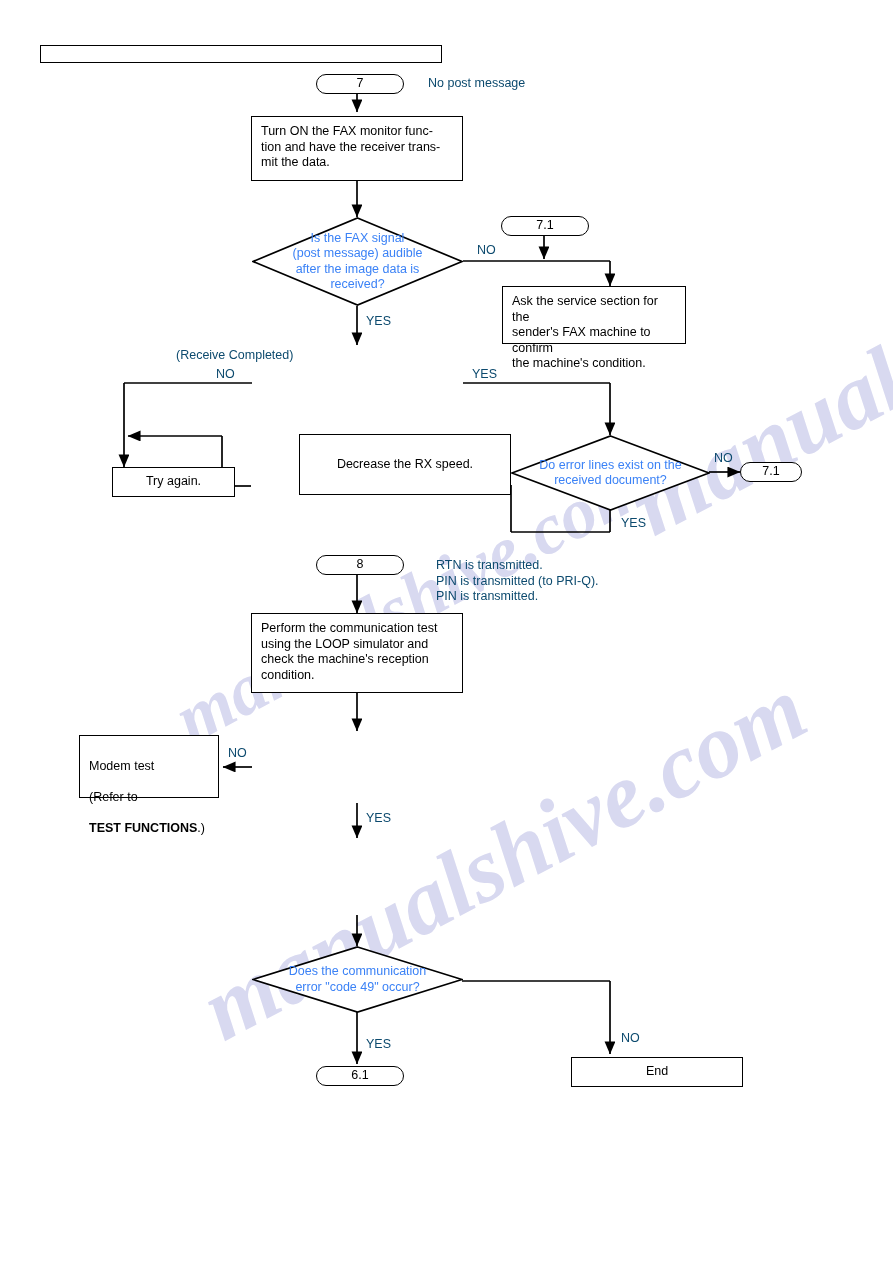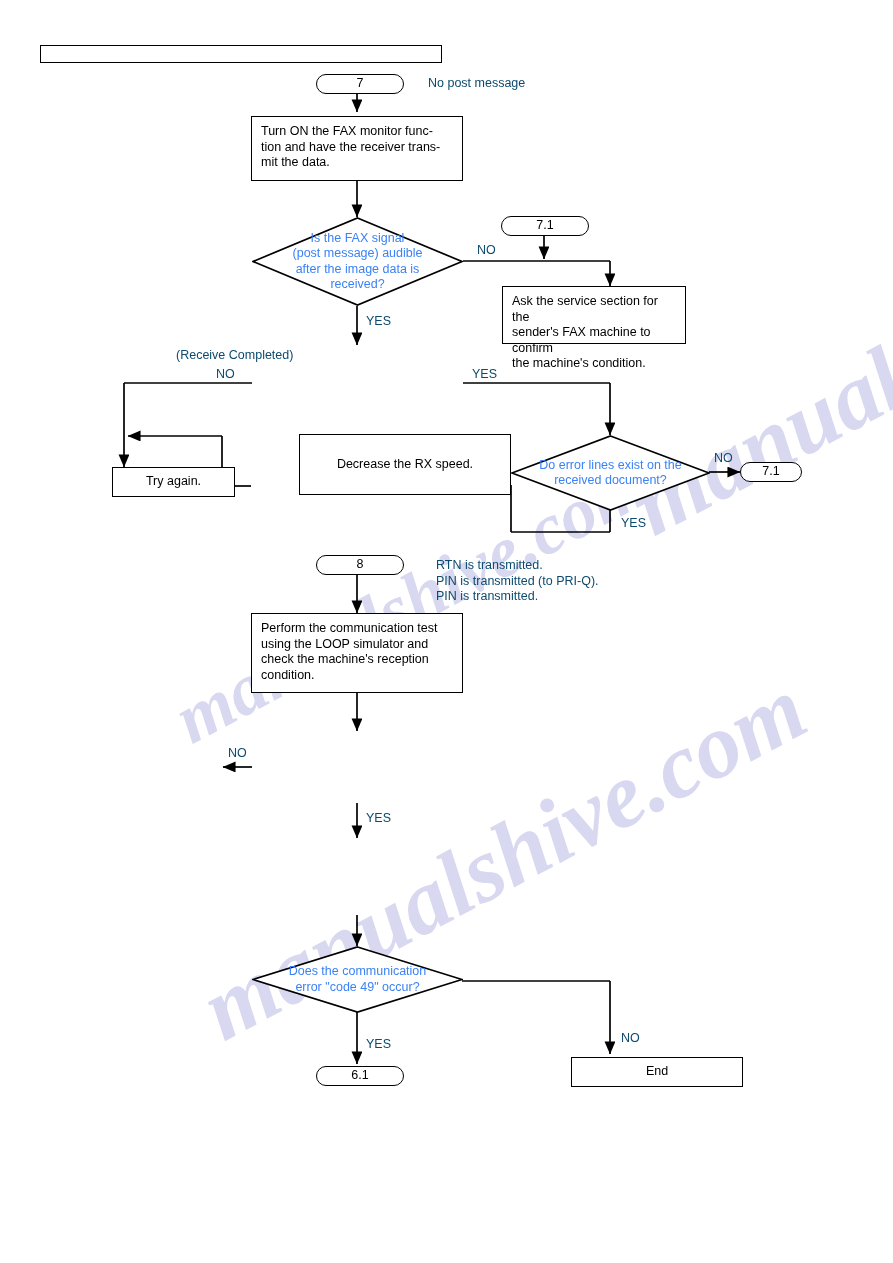--- a/index.html
+++ b/index.html
@@ -226,20 +226,25 @@
 
   <div class="lbl" style="left: 436px; top: 558px; white-space: pre-line;">RTN is transmitted.
 PIN is transmitted (to PRI-Q).
 PIN is transmitted.</div>
 
   <div class="node proc" style="left: 251px; top: 613px; width: 212px; height: 80px; white-space: pre-line;">Perform the communication test
 using the LOOP simulator and
 check the machine's reception
 condition.</div>
 
+  <div class="node proc" style="left: 79px; top: 735px; width: 140px; height: 63px; white-space: pre-line;">
+    <span>Modem test</span><br>
+    <span>(Refer to</span><br>
+    <b class="bold">TEST FUNCTIONS</b><span>.)</span>
+  </div>
 
 
   <div class="lbl" style="left:228px; top:746px;">NO</div>
   <div class="lbl" style="left:366px; top:811px;">YES</div>
 
 
   <div class="dec" style="left:252px; top:946px; width:211px; height:67px;">
     <svg width="211" height="67" viewBox="0 0 211 67">
       <polygon points="105.5,1 210,33.5 105.5,66 1,33.5" fill="#fff" stroke="#000" stroke-width="1.7"></polygon>
     </svg>

